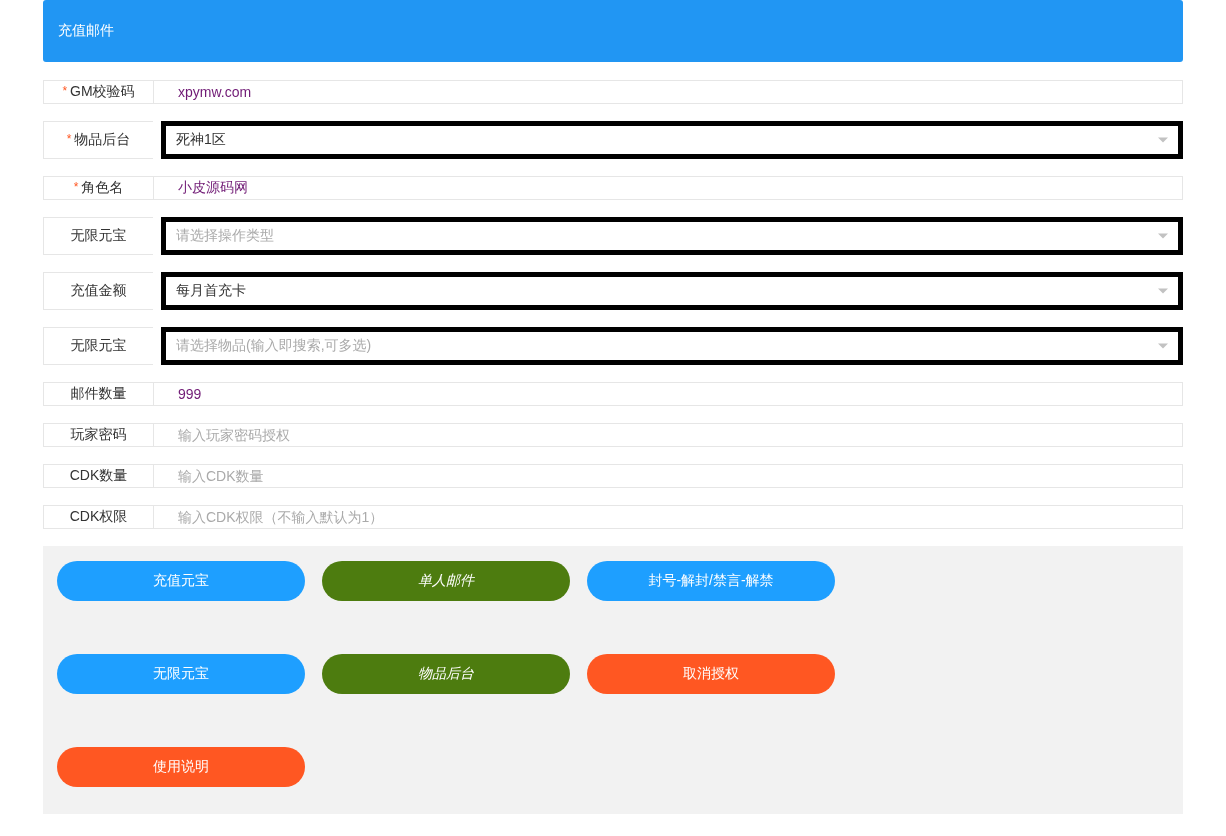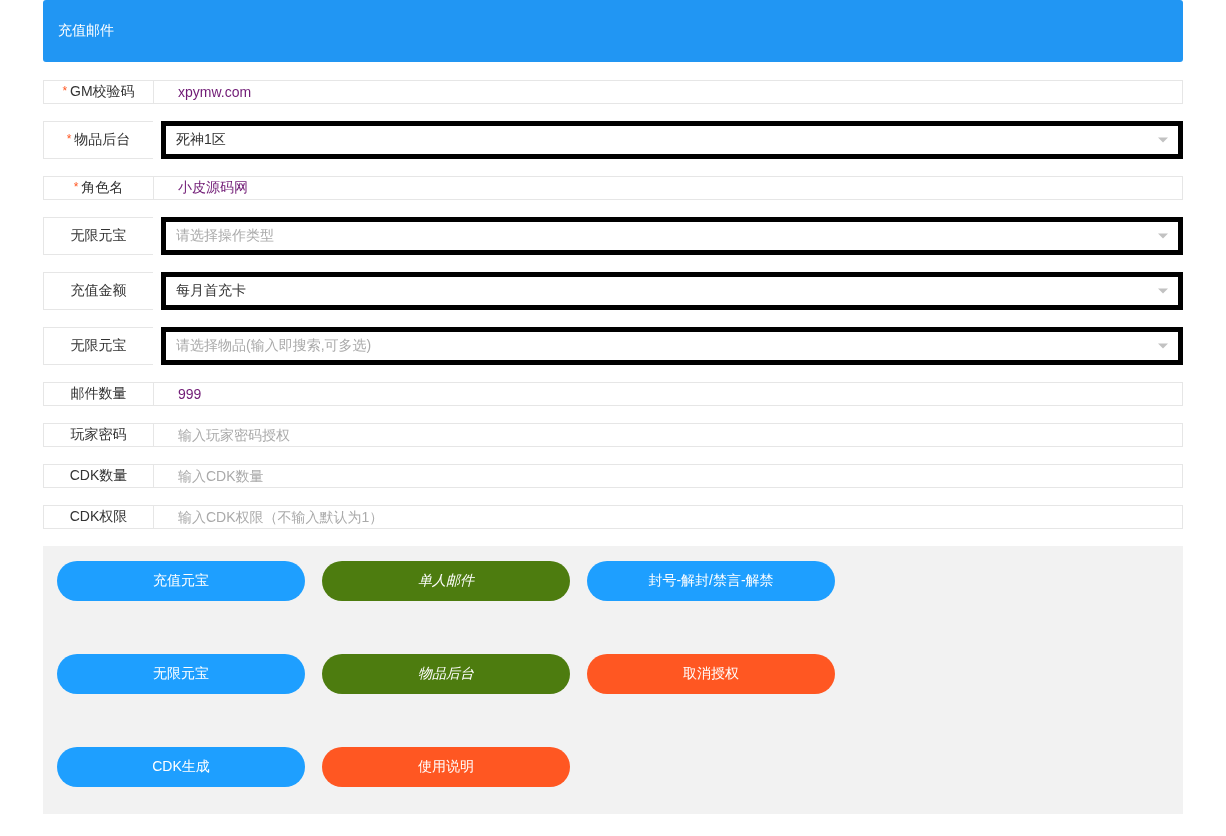--- a/index.html
+++ b/index.html
@@ -206,17 +206,16 @@
 
   <div class="button-section">
     <button class="btn btn-blue">充值元宝</button>
     <button class="btn btn-orange">单人邮件</button>
     <button class="btn btn-blue2">封号-解封/禁言-解禁</button>
     <div class="row-break"></div>
     <button class="btn btn-blue">无限元宝</button>
     <button class="btn btn-orange">物品后台</button>
     <button class="btn btn-red">取消授权</button>
     <div class="row-break"></div>
-    <button class="btn btn-blue" style="margin-bottom:0">CDK生成</button>
     <button class="btn btn-red" style="margin-bottom:12px">使用说明</button>
   </div>
 
 </div>
 
 </body></html>

